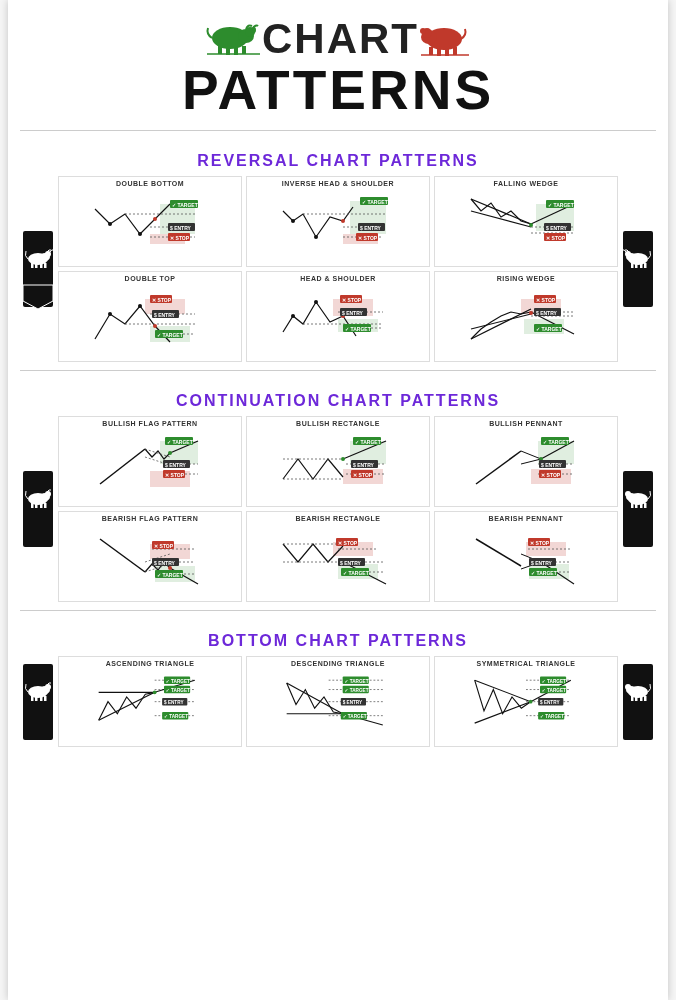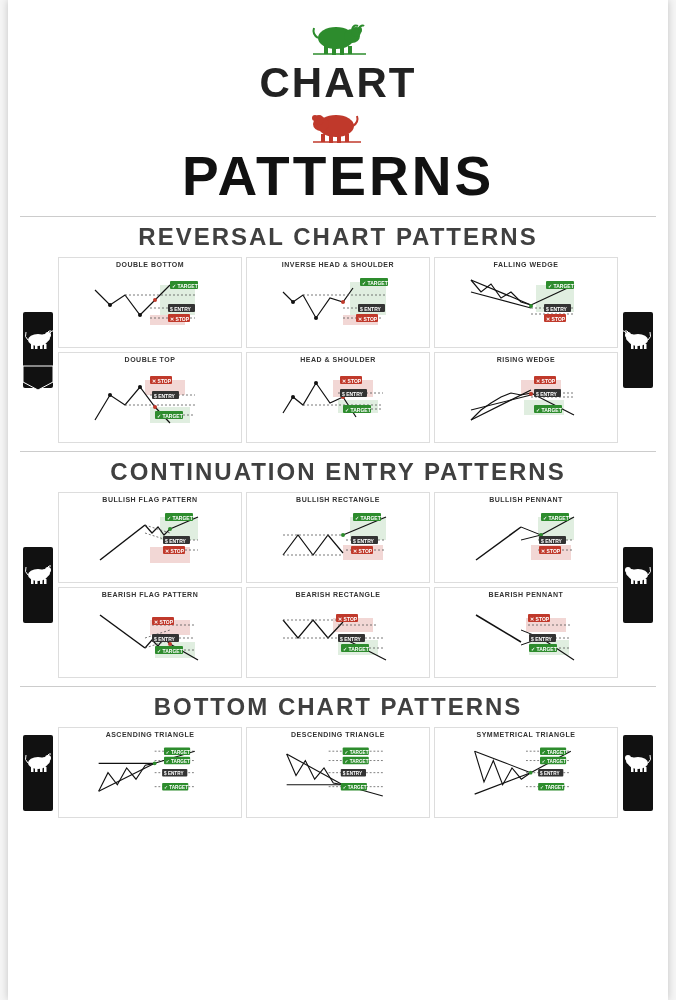--- a/index.html
+++ b/index.html
@@ -15,34 +15,33 @@
       width: 660px;
       background: white;
       padding: 16px 12px;
       box-shadow: 0 0 8px rgba(0,0,0,0.2);
     }
     .header {
       display: flex;
       align-items: center;
       justify-content: center;
       margin-bottom: 4px;
-      flex-direction: column;
     }
     .title-text { text-align: center; line-height: 1; }
     .title-chart { font-size: 42px; font-weight: 900; color: #222; letter-spacing: 2px; }
     .title-patterns { font-size: 55px; font-weight: 900; color: #111; letter-spacing: 3px; }
     .section-title {
       text-align: center;
-      font-size: 24px;
+      font-size: 16px;
       font-weight: 900;
-      color: #404040;
+      color: #6d28d9;
       letter-spacing: 2px;
       margin: 8px 0 6px;
       border-top: 1px solid #ccc;
-      padding-top: 6px;
+      padding-top: 21px;
     }
     .patterns-grid {
       display: grid;
       grid-template-columns: 36px 1fr 1fr 1fr 36px;
       gap: 2px;
       align-items: center;
     }
     .side-icon {
       display: flex;
       align-items: center;
@@ -310,21 +309,21 @@
           <rect x="23" y="34" width="2.5" height="5"></rect>
           <ellipse cx="7" cy="25" rx="3" ry="3"></ellipse>
           <path d="M8 23 Q6 20 4 21" stroke="white" stroke-width="1" fill="none"></path>
           <path d="M5 23 Q3 20 2 21" stroke="white" stroke-width="1" fill="none"></path>
           <path d="M27 30 Q31 27 29 22" stroke="white" stroke-width="1" fill="none"></path>
         </g>
       </svg>
     </div>
   </div>
 
-  <div class="section-title">CONTINUATION ENTRY PATTERNS</div>
+  <div class="section-title">CONTINUATION CHART PATTERNS</div>
 
   <div class="patterns-grid">
     <div class="side-icon">
       <svg width="34" height="80" viewBox="0 0 34 80">
         <rect x="2" y="2" width="30" height="76" rx="2" fill="#111"></rect>
         <g fill="white">
           <ellipse cx="17" cy="30" rx="10" ry="6"></ellipse>
           <ellipse cx="24" cy="28" rx="5" ry="4"></ellipse>
           <rect x="10" y="34" width="2.5" height="5"></rect>
           <rect x="14" y="34" width="2.5" height="5"></rect>

